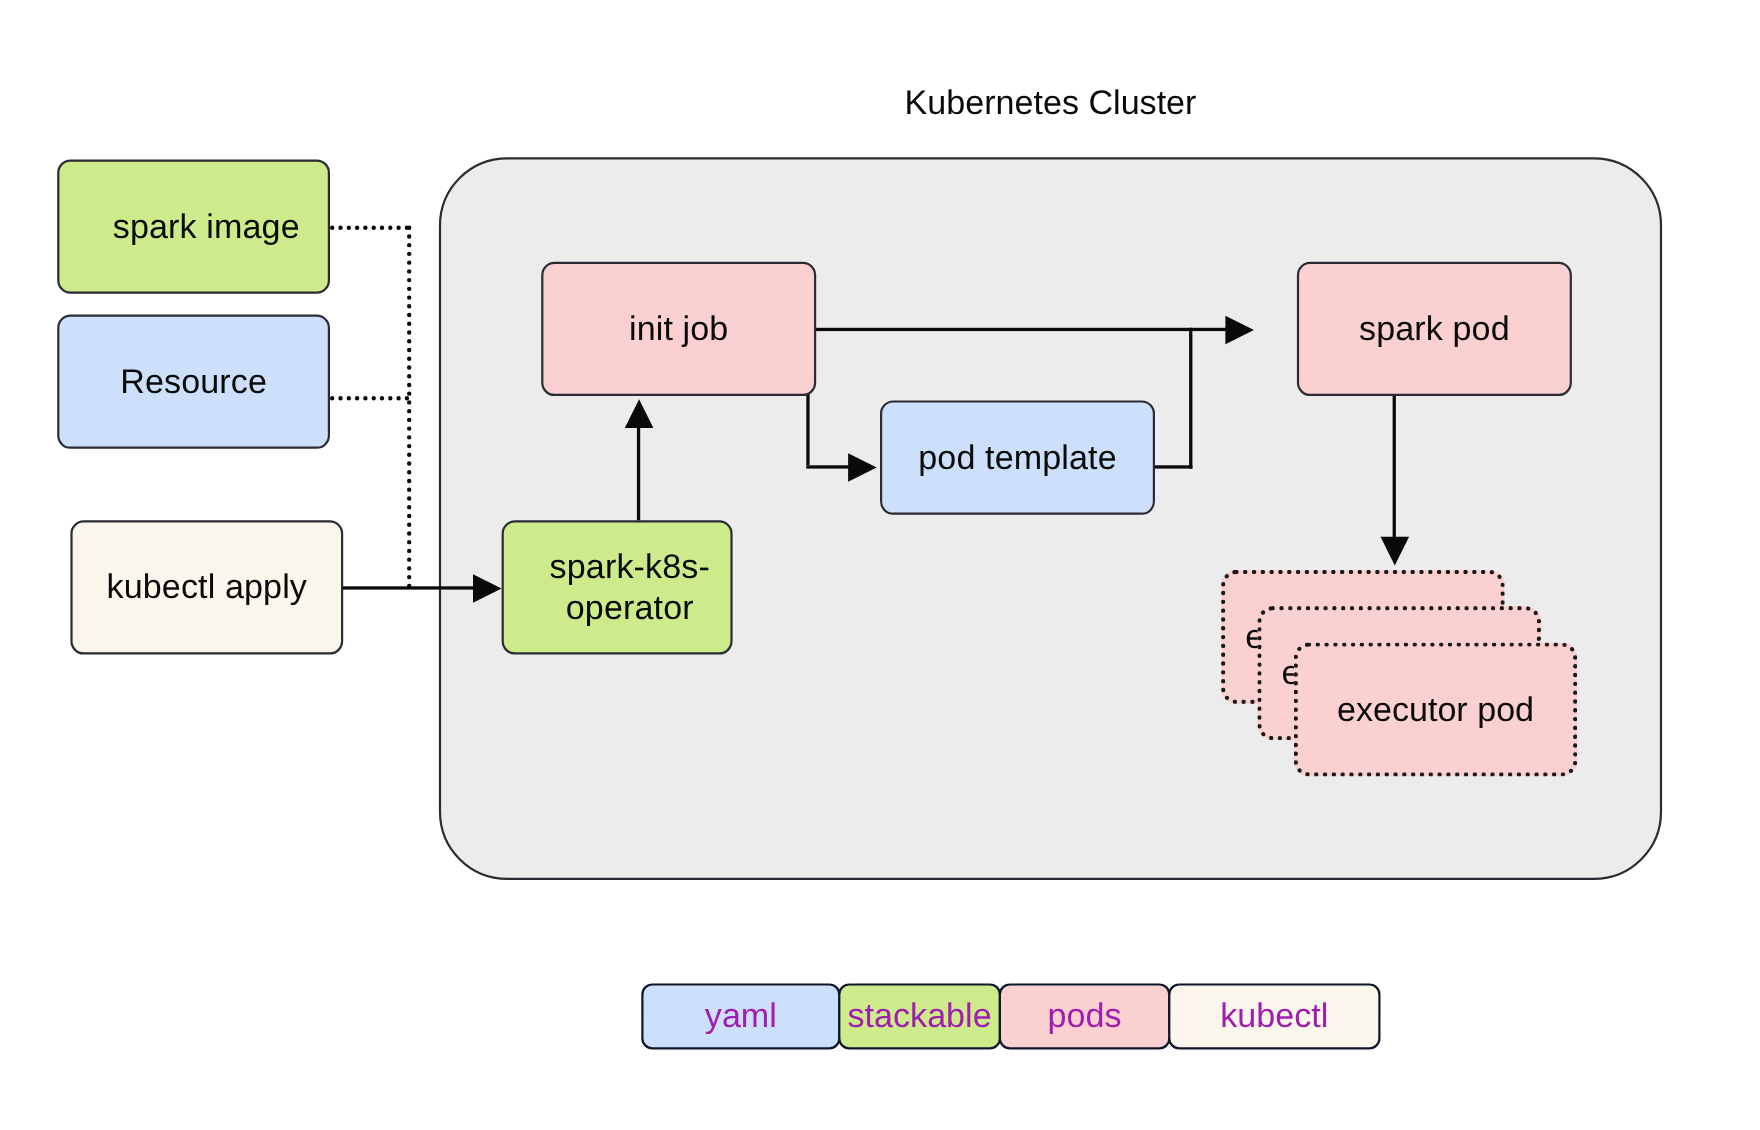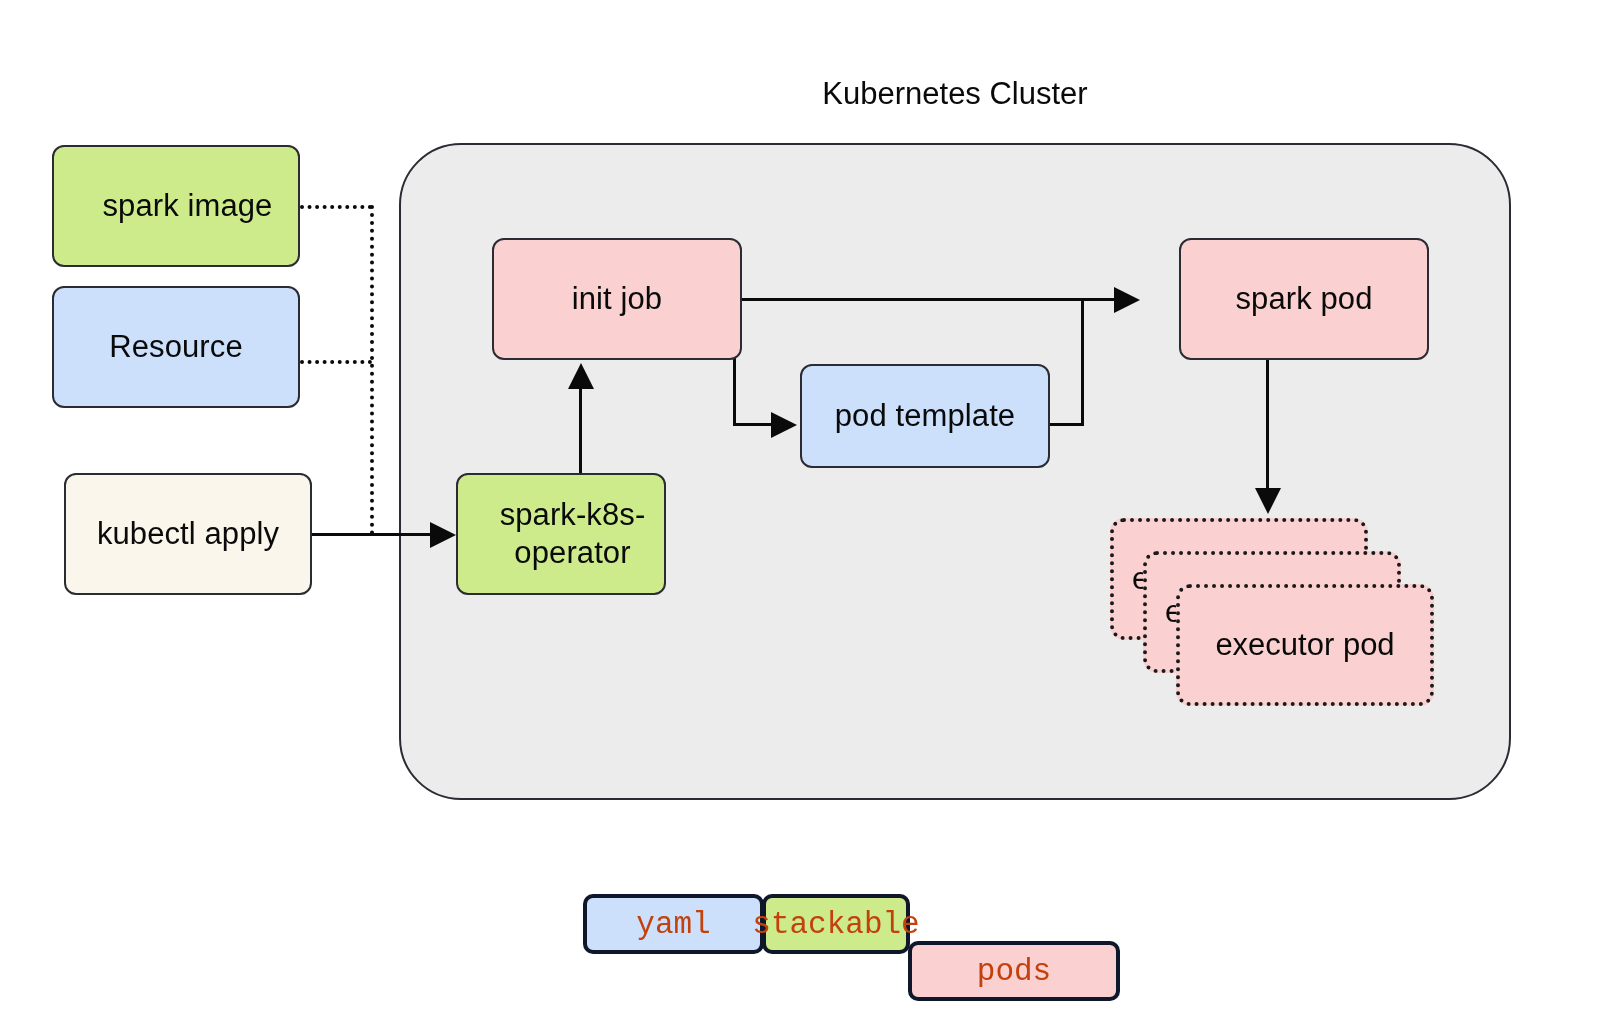--- a/index.html
+++ b/index.html
@@ -132,30 +132,29 @@
   #legend {
     position: absolute;
     left: 583px;
     top: 894px;
     display: flex;
     z-index: 5;
   }
   .legend-item {
     box-sizing: border-box;
     height: 60px;
-    border: 4px solid #0f172a;
+    border: 2px solid #0f172a;
     border-radius: 10px;
     display: flex;
     align-items: center;
     justify-content: center;
     font-size: 31px;
-    color: #c2410c;
+    color: #a21caf;
     margin-right: -2px;
     padding: 0 18px;
-    font-family: Liberation Mono, monospace;
   }
 </style>
 </head>
 <body>
 
 <div id="canvas">
 
   <div id="cluster-box"></div>
   <div id="cluster-title">Kubernetes Cluster</div>
 
@@ -200,16 +199,17 @@
 
   <div class="exec-pod" style="left:1110px; top:518px; width:258px; height:122px; z-index:5; justify-content:flex-start;">executor pod</div>
 
   <div class="exec-pod" style="left:1143px; top:551px; width:258px; height:122px; z-index:6; justify-content:flex-start;">executor pod</div>
 
   <div class="exec-pod" style="left:1176px; top:584px; width:258px; height:122px; z-index:7;">executor pod</div>
 
   <div id="legend">
     <div class="legend-item" style="background:#cce0fb; width:181px;">yaml</div>
     <div class="legend-item" style="background:#cdeb8b; width:148px;">stackable</div>
-    <div class="legend-item" style="background:#fad0d0; width:212px;margin-top:47px;">pods</div>
+    <div class="legend-item" style="background:#fad0d0; width:156px;">pods</div>
+    <div class="legend-item" style="background:#faf6ec; width:193px;">kubectl</div>
   </div>
 
 </div>
 
 </body></html>

